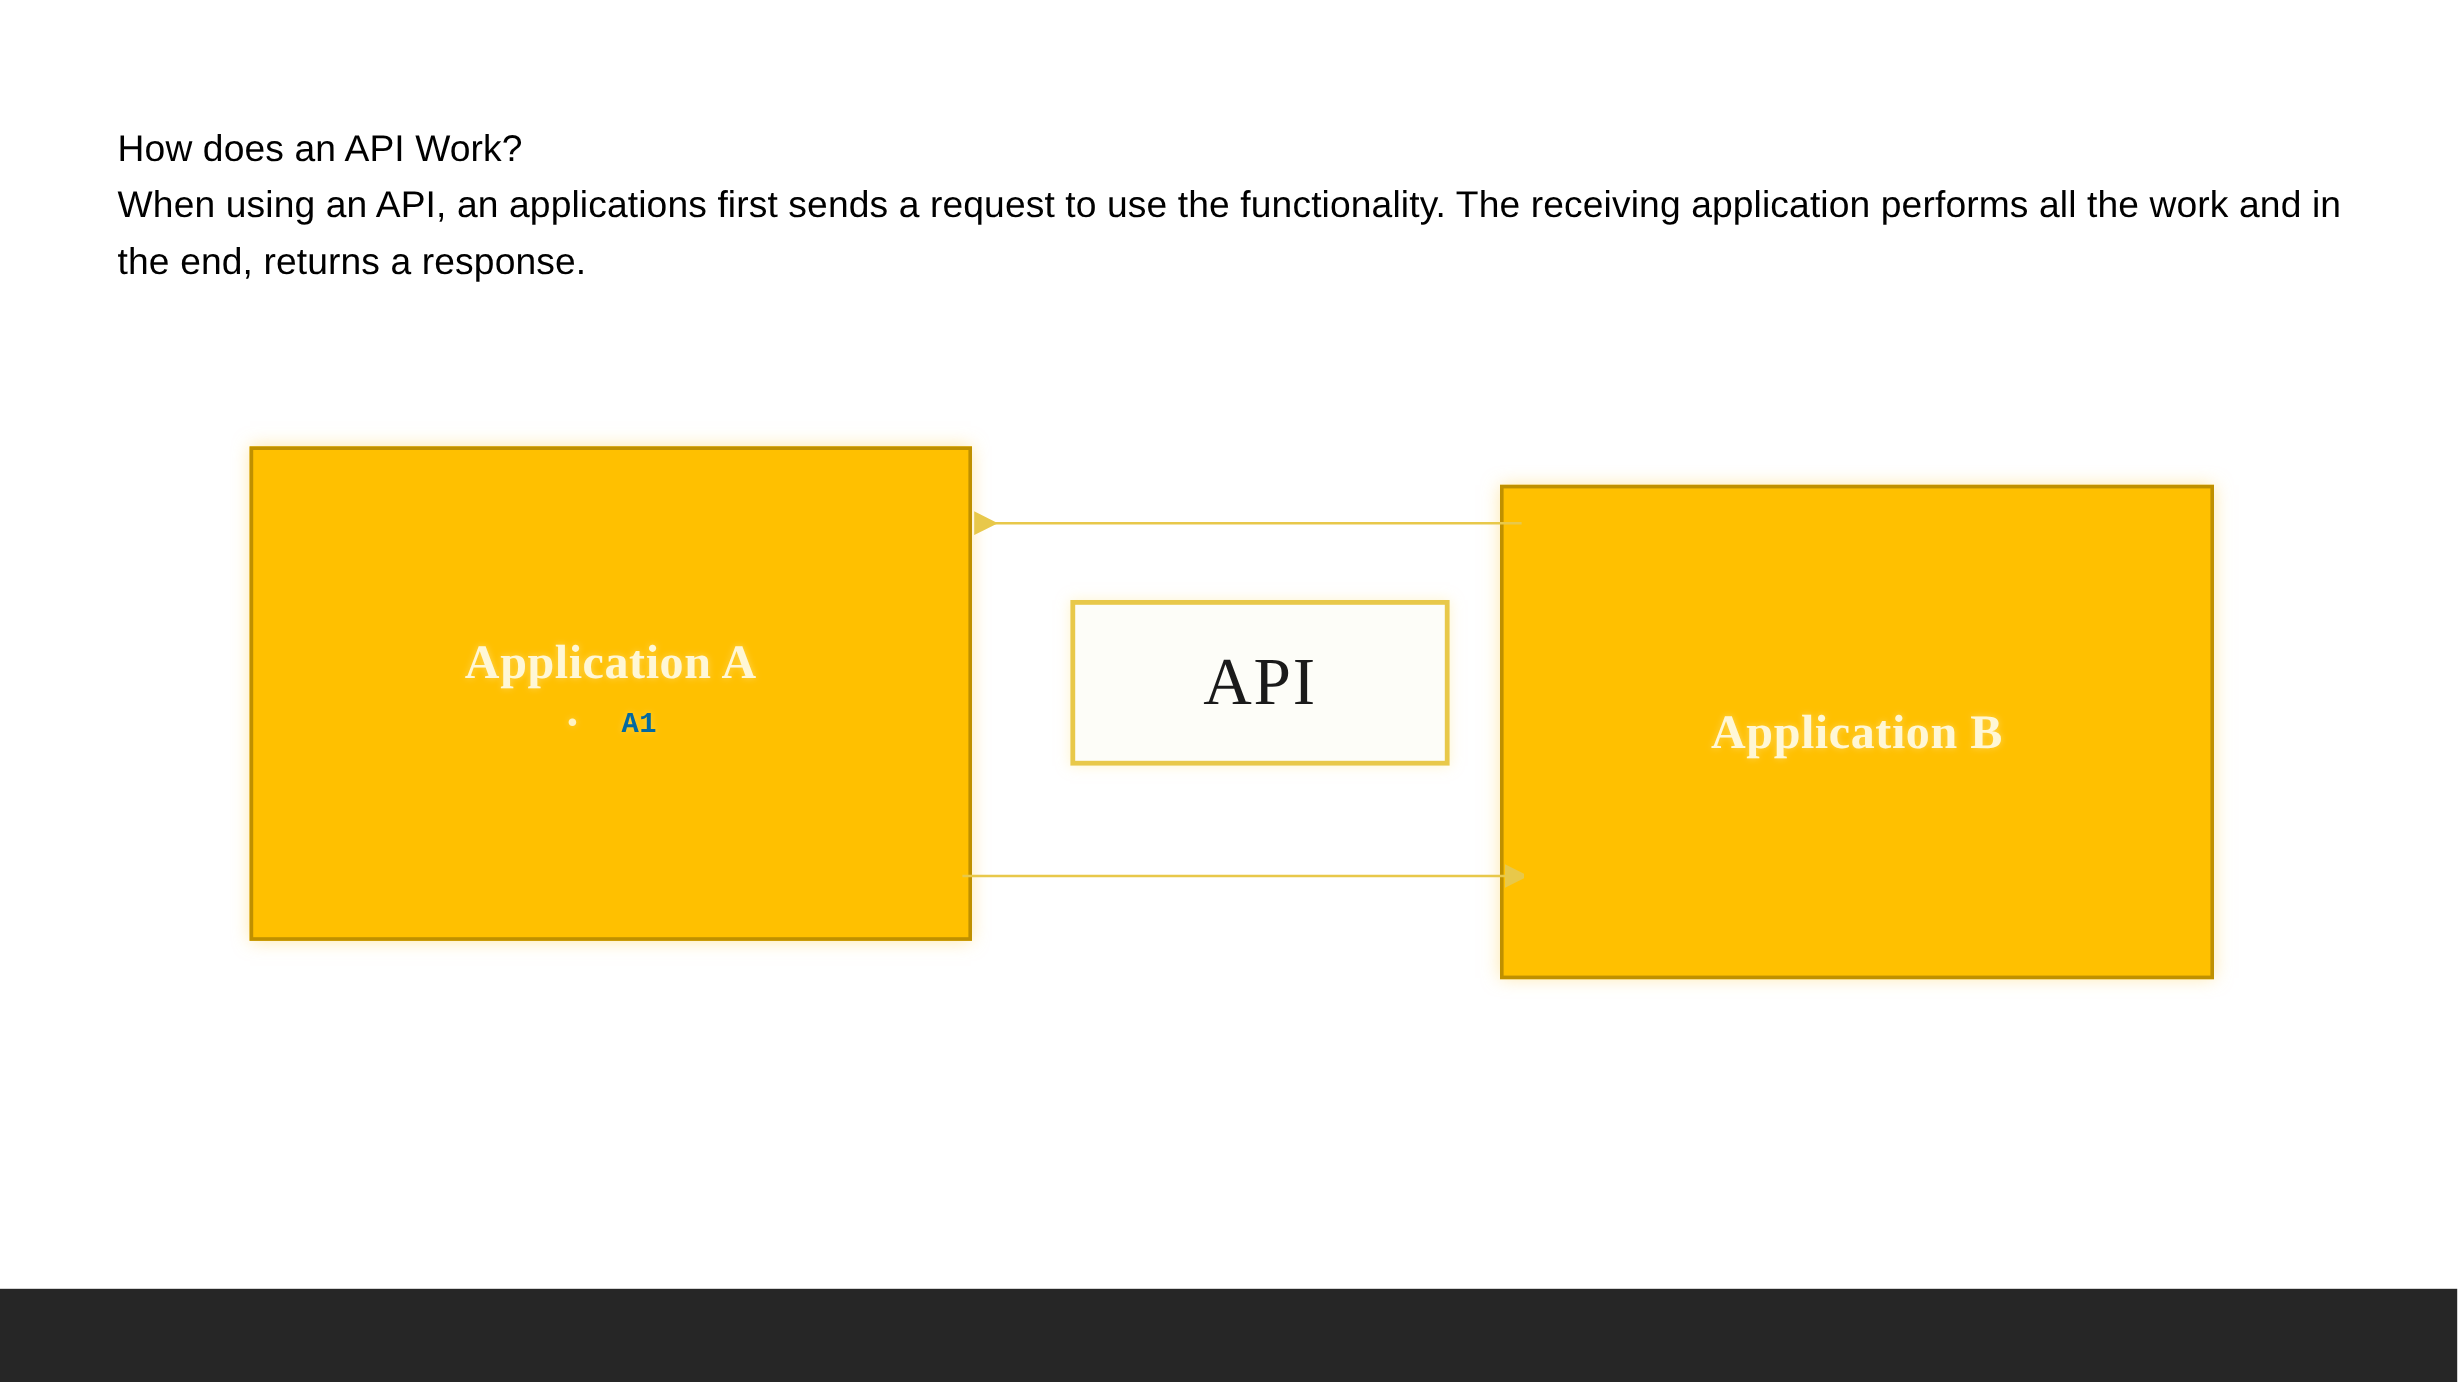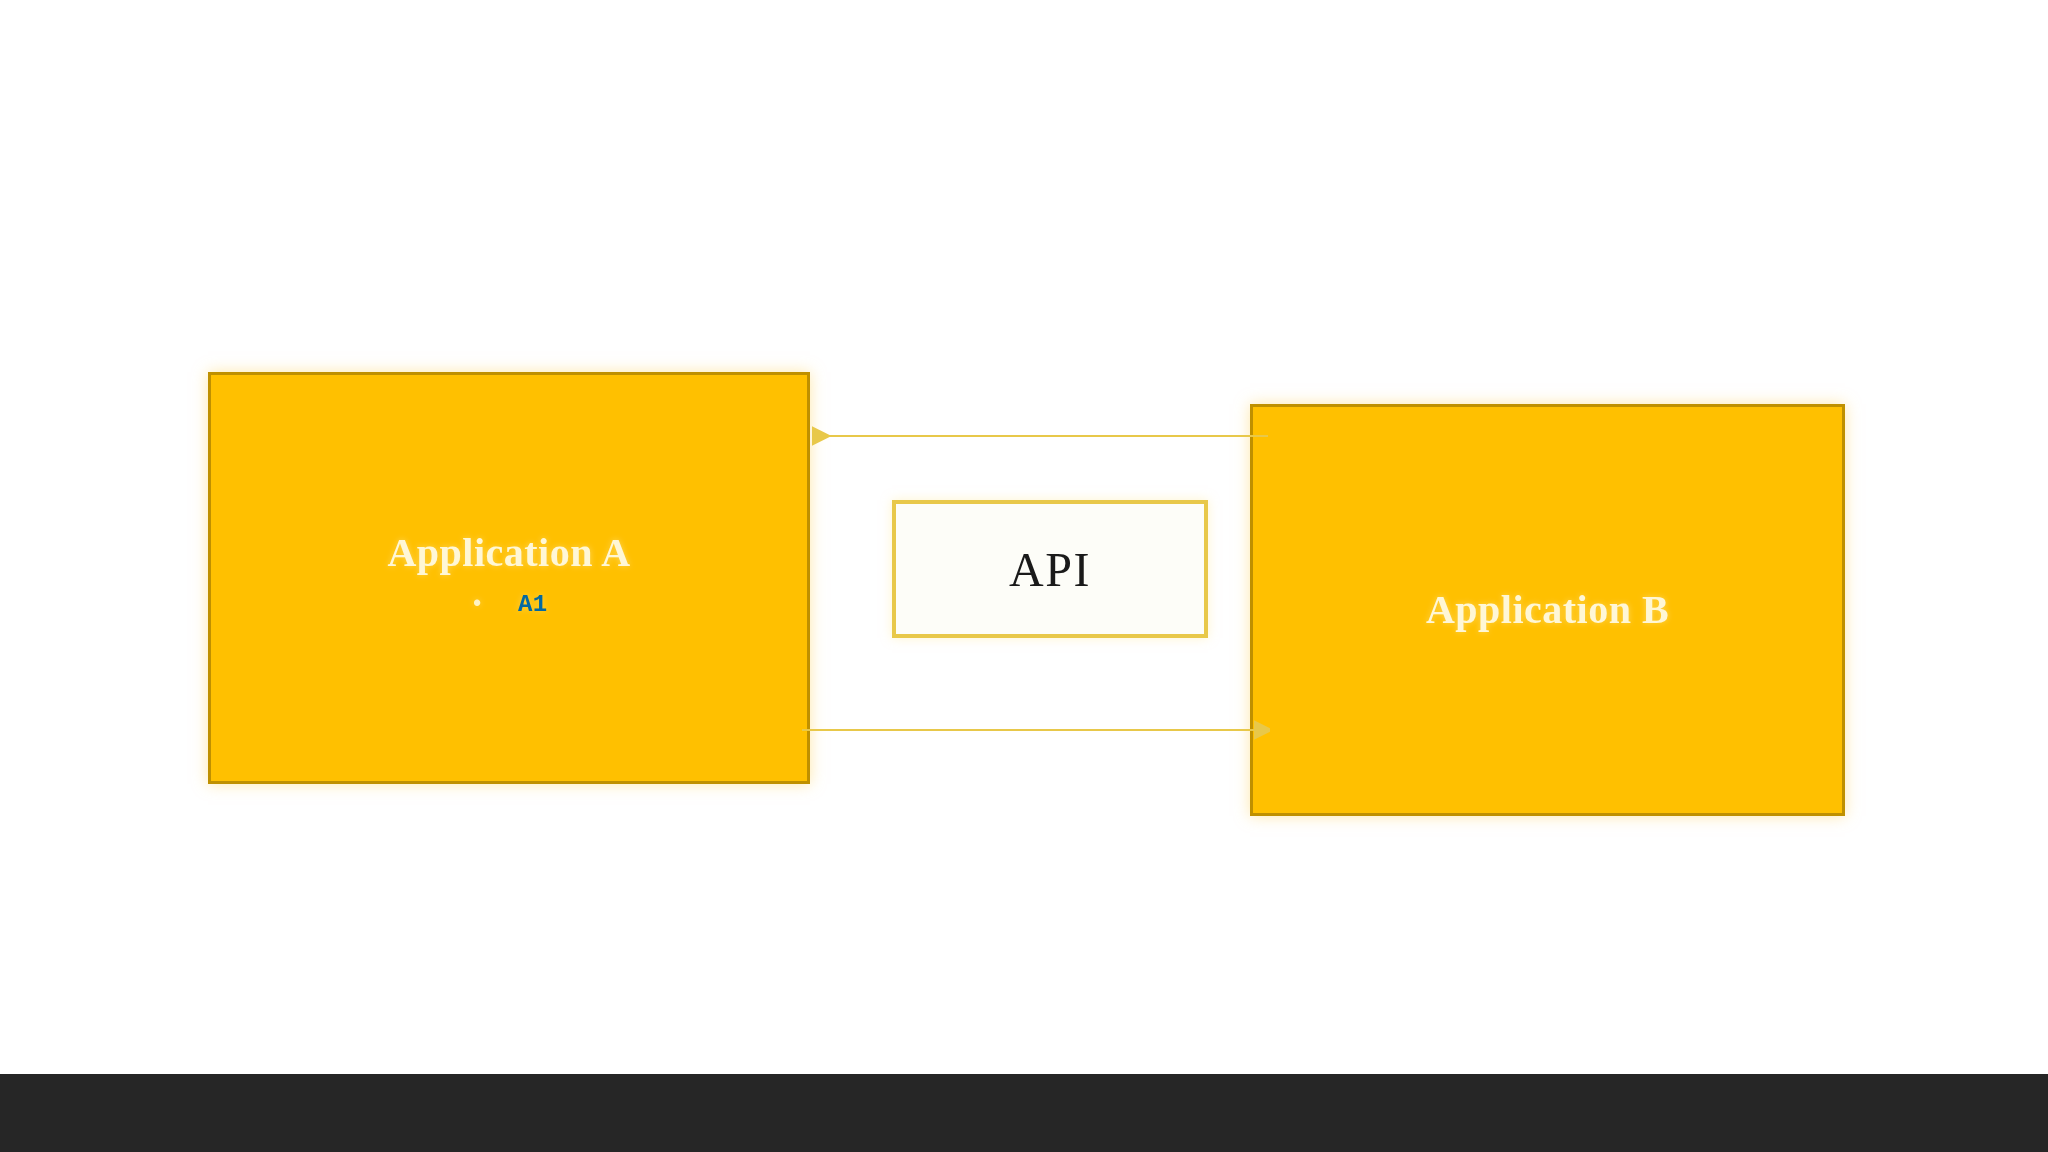--- a/index.html
+++ b/index.html
@@ -129,21 +129,21 @@
     height: 138px;
     background: #fdfdf8;
     border: 4px solid #e8c84a;
     display: flex;
     align-items: center;
     justify-content: center;
     box-shadow: 0 0 10px rgba(255, 236, 160, 0.5);
   }
   #api-label {
     font-family: "Liberation Serif", serif;
-    font-size: 48px;
+    font-size: 56px;
     color: #1a1a1a;
     letter-spacing: 1.5px;
   }
 
   
   .arrow-svg {
     position: absolute;
     pointer-events: none;
   }
   #response-arrow {
@@ -167,20 +167,24 @@
     width: 2048px;
     height: 78px;
     background: #262626;
   }
 </style>
 </head>
 <body>
 
 <div id="slide">
 
+  <div id="text-block">
+    <div id="heading-line" class="copy-line">How does an API Work?</div>
+    <div id="paragraph-line" class="copy-line">When using an API, an applications first sends a request to use the functionality. The receiving application performs all the work and in the end, returns a response.</div>
+  </div>
 
   <div id="diagram">
 
     <div id="app-a-box" class="app-box">
       <div class="app-title">Application A</div>
       <ul class="app-bullet-list">
         <li class="app-bullet-item">A1</li>
       </ul>
     </div>
 

